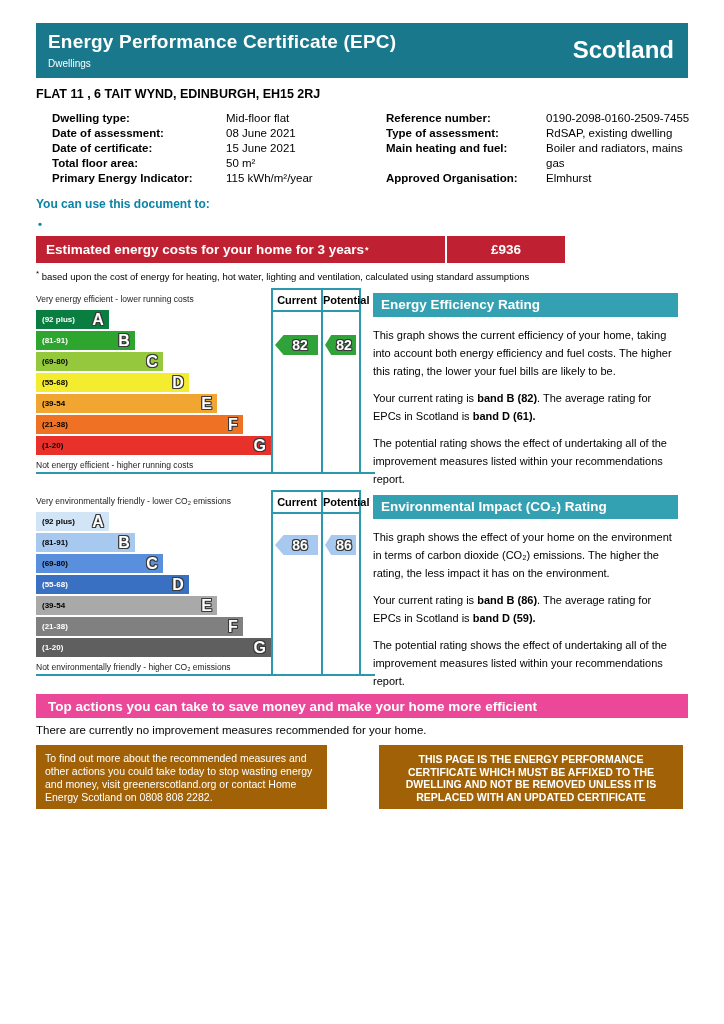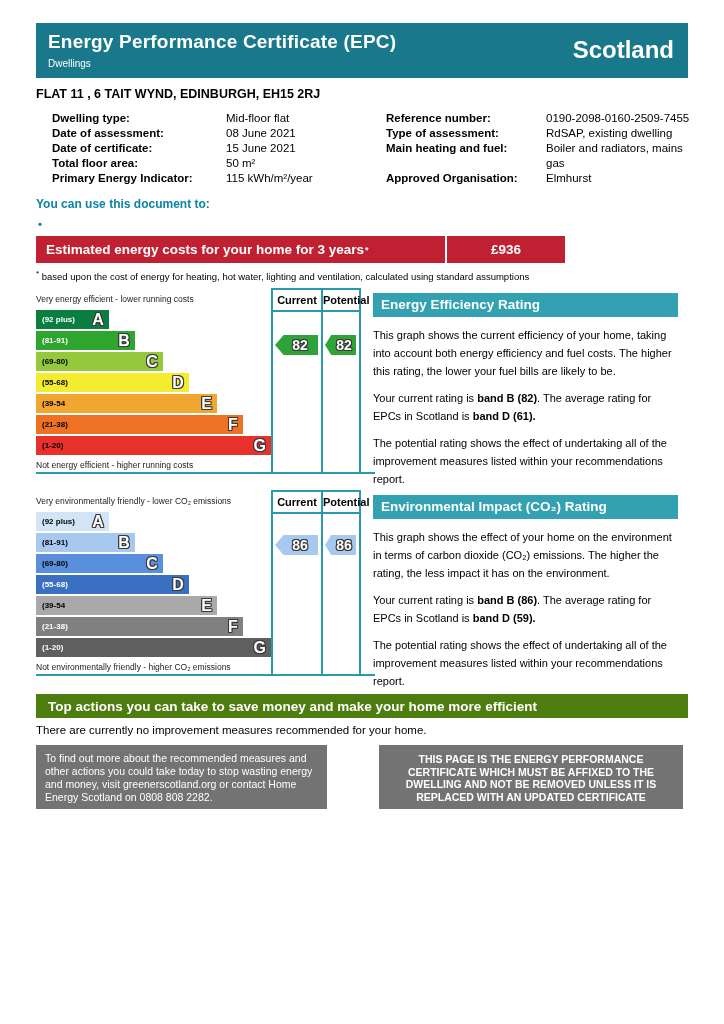--- a/index.html
+++ b/index.html
@@ -67,25 +67,25 @@
     text-shadow:-1px -1px 0 #3a3a3a,1px -1px 0 #3a3a3a,-1px 1px 0 #3a3a3a,1px 1px 0 #3a3a3a,-1px 0 0 #3a3a3a,1px 0 0 #3a3a3a,0 -1px 0 #3a3a3a,0 1px 0 #3a3a3a; }
 
   
   .panel { position:absolute; left:373px; width:305px; }
   .panel.eer { top:293px; }
   .panel.eir { top:495px; }
   .panel-title { background:#33a1b2; color:#fff; font-weight:bold; font-size:13.5px; padding:4px 8px 5px 8px; }
   .panel p { font-size:11px; line-height:18px; margin:9px 0 0 0; }
 
   
-  .top-banner { position:absolute; left:36px; top:694px; width:652px; height:24px; background:#4d7c0f;
+  .top-banner { position:absolute; left:36px; top:694px; width:652px; height:24px; background:#ec4899;
     color:#fff; font-weight:bold; font-size:13.5px; box-sizing:border-box; padding-left:12px;
     display:flex; align-items:center; }
   .note { position:absolute; left:36px; top:724px; font-size:11.5px; }
-  .info-box { position:absolute; top:745px; background:#737373; color:#fff; box-sizing:border-box; }
+  .info-box { position:absolute; top:745px; background:#a16207; color:#fff; box-sizing:border-box; }
   .info-box.left { left:36px; width:291px; height:64px; font-size:10.5px; line-height:13px; padding:7px 9px; }
   .info-box.right { left:379px; width:304px; height:64px; font-size:10.5px; line-height:12.5px;
     font-weight:bold; text-align:center; padding:8px 10px; }
 </style>
 </head>
 <body>
 
 <div class="page">
 
   <div class="header">

